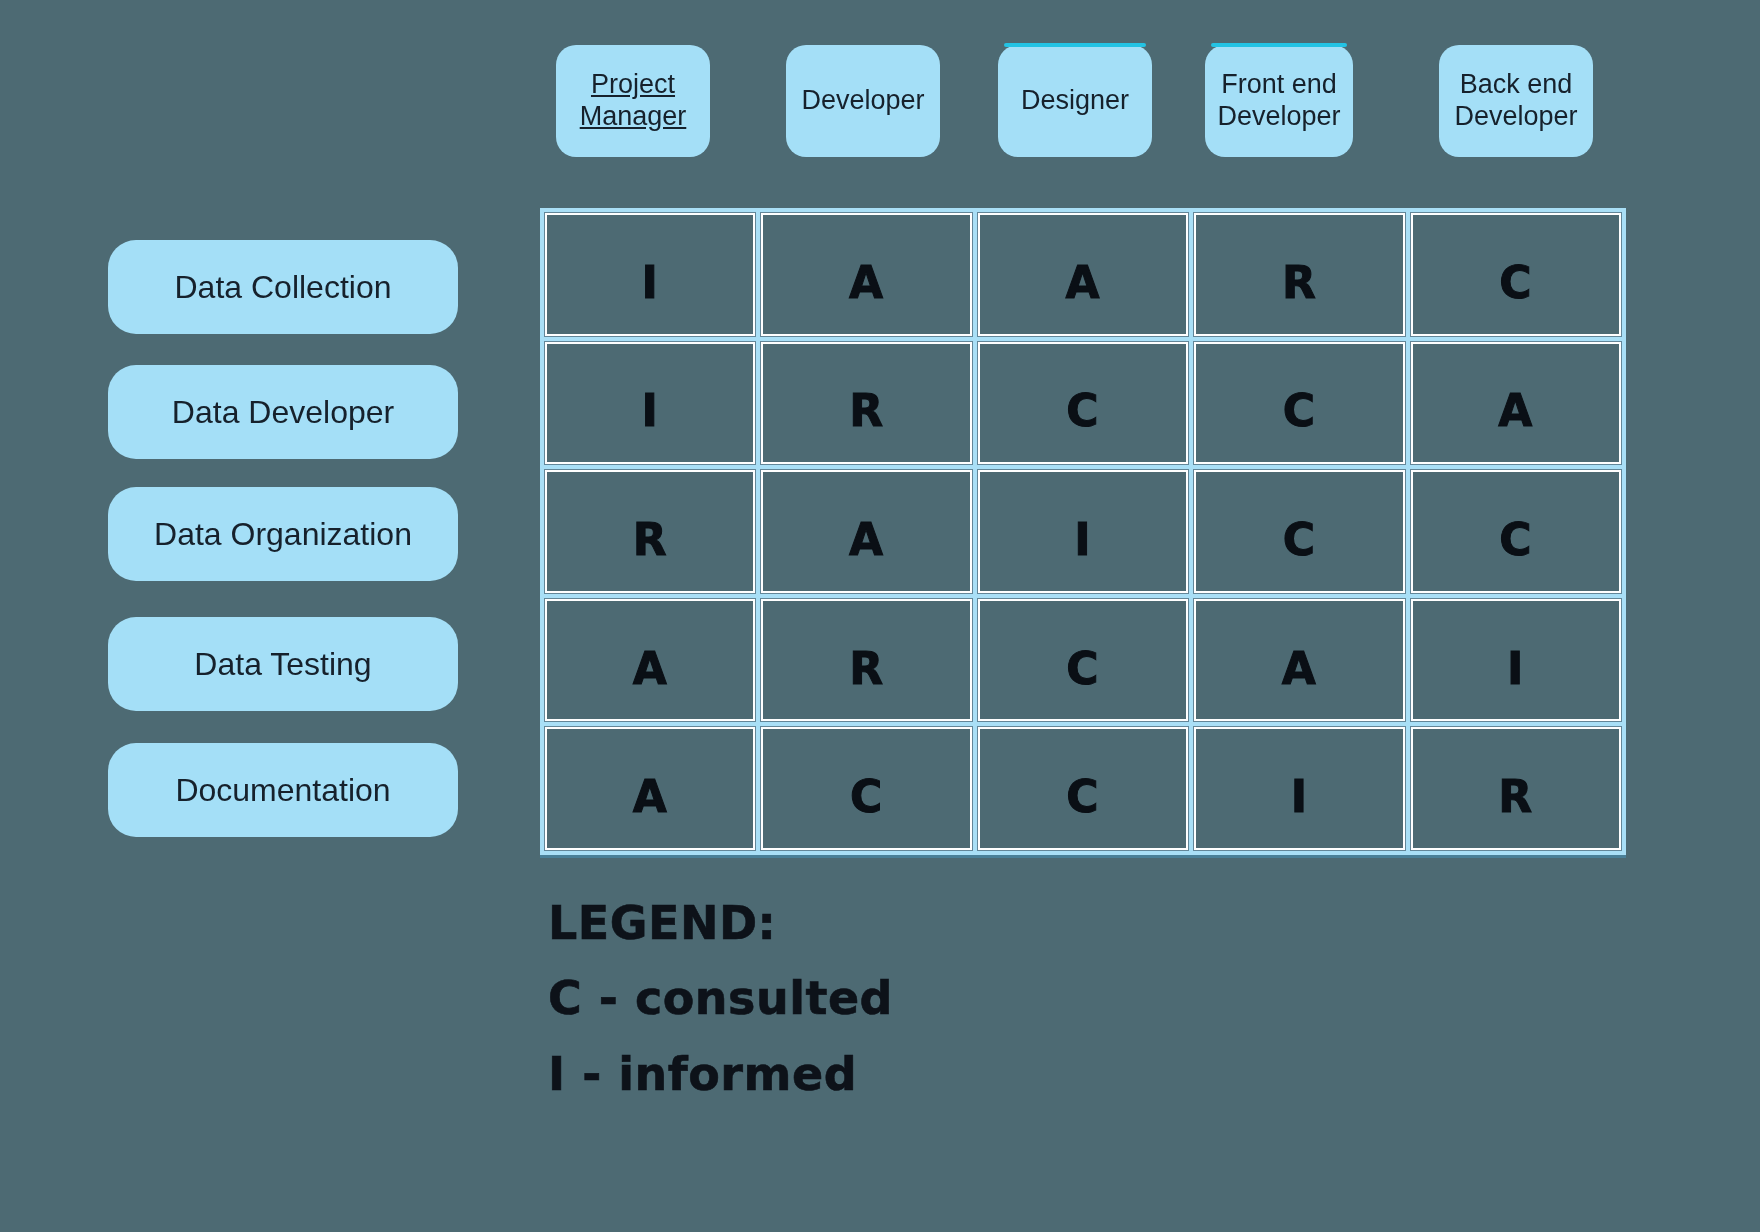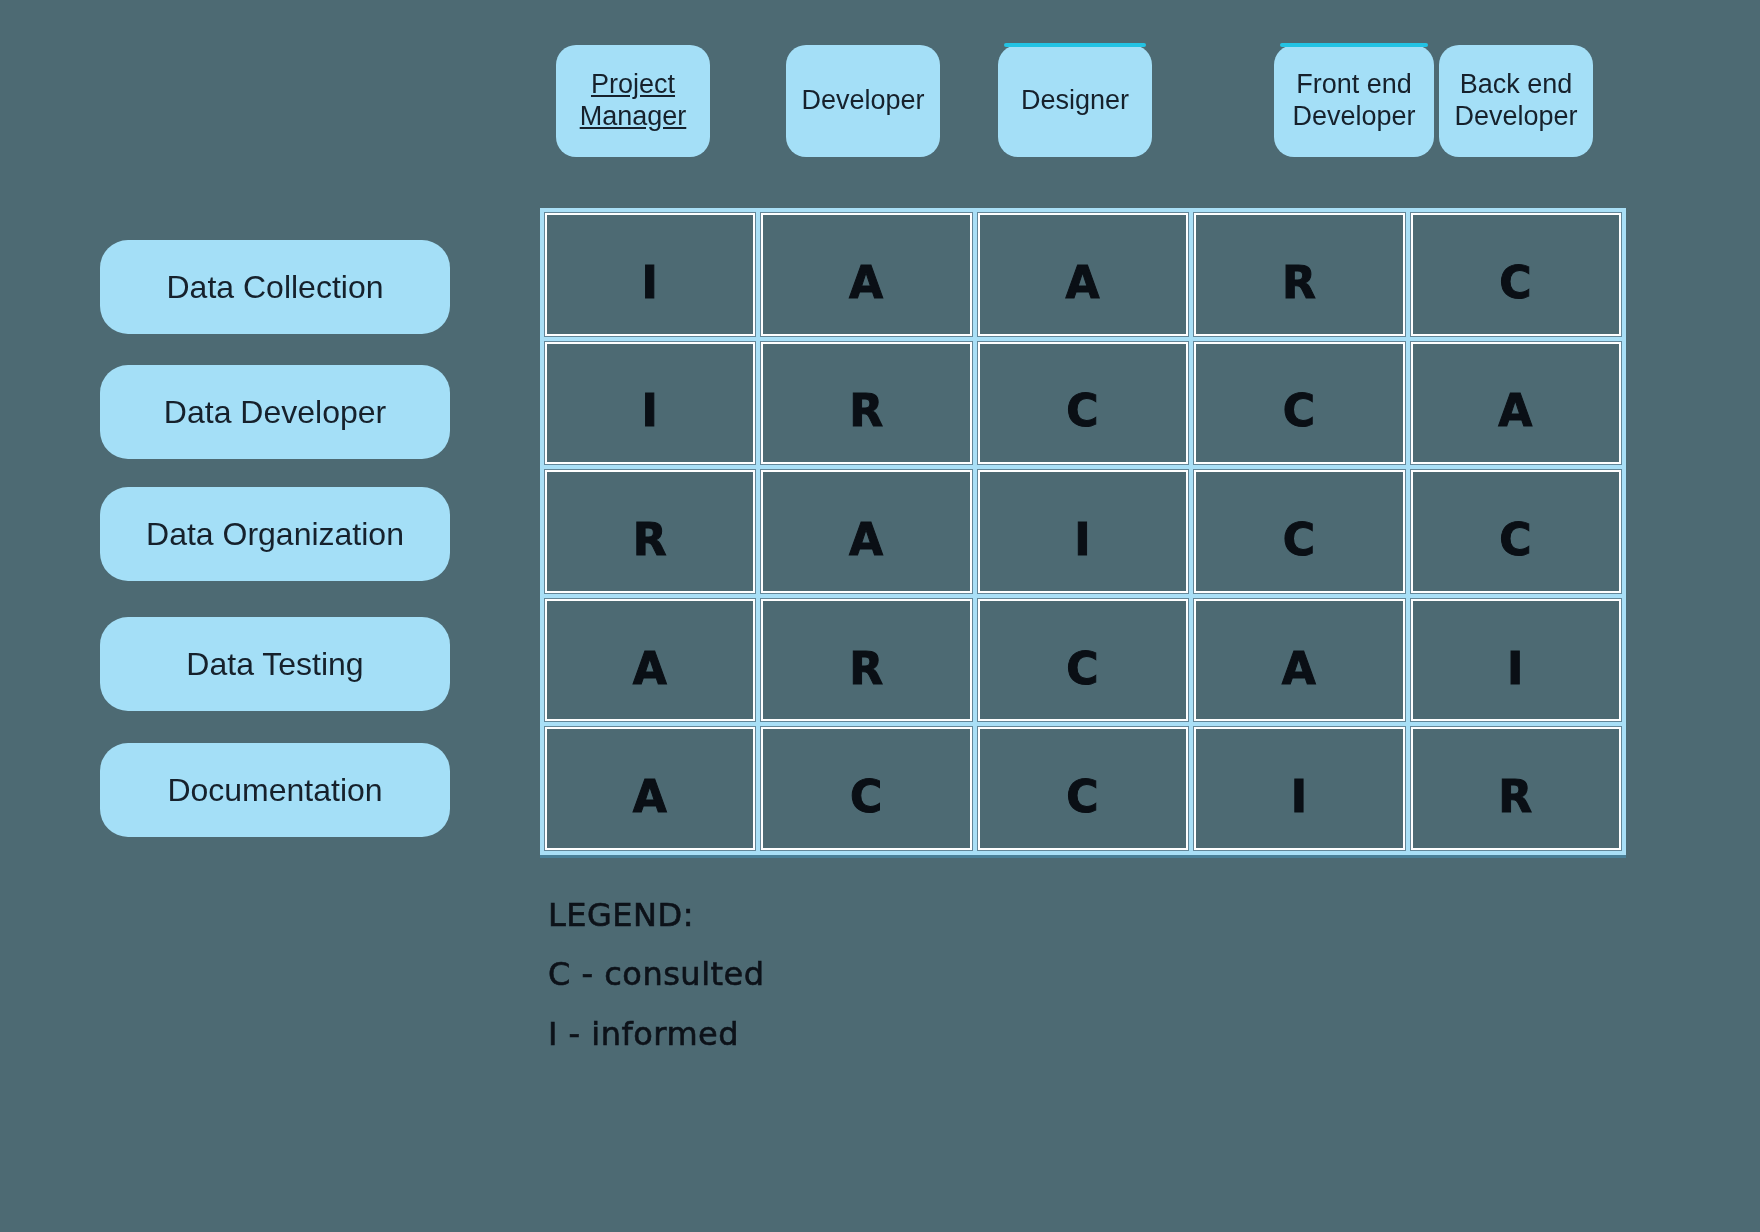--- a/index.html
+++ b/index.html
@@ -15,61 +15,61 @@
   }
   .col-pill{
     width:154px;height:112px;top:45px;border-radius:20px;
     font-size:27px;line-height:1.18;padding:6px 10px;
   }
   .col-pill.accent::before{
     content:"";position:absolute;top:-2px;left:6px;right:6px;height:4px;
     background:#23C3E4;border-radius:3px;
   }
   .row-pill{
-    left:100px;width:350px;height:94px;border-radius:28px;
+    left:108px;width:350px;height:94px;border-radius:28px;
     font-size:32px;padding:4px 3px;
   }
   
   .grid{
     position:absolute;left:540px;top:208px;width:1086px;height:647px;
     background:#A9DFF6;box-sizing:border-box;padding:5px;
     display:grid;grid-template-columns:repeat(5,1fr);grid-template-rows:repeat(5,1fr);
     gap:6px;box-shadow:0 3px 0 rgba(74,143,176,0.6);
   }
   .cell{
     background:#4D6A73;border:2px solid #FFFFFF;outline:1px solid rgba(13,27,38,0.45);
     display:flex;align-items:center;justify-content:center;box-sizing:border-box;
     padding-top:16px;
     font-family:"DejaVu Sans",sans-serif;font-weight:bold;font-size:44px;
     color:#0A0F15;-webkit-text-stroke:1px #0A0F15;letter-spacing:1px;
   }
   
   .legend{
     position:absolute;left:548px;top:896px;
-    font-family:"DejaVu Sans",sans-serif;font-weight:normal;color:#0D1219;
-    font-size:32px;-webkit-text-stroke:0.6px #0D1219;
+    font-family:"DejaVu Sans",sans-serif;font-weight:bold;color:#0D1219;
+    font-size:46px;-webkit-text-stroke:0.6px #0D1219;
   }
   .legend-title{margin-bottom:21px;letter-spacing:0.5px;}
   .legend-item{margin-bottom:22px;letter-spacing:0.5px;}
 </style>
 </head>
 <body>
 
 <div class="canvas">
 
   <div class="pill col-pill" style="left:556px;text-decoration:underline;">
       <span>Project Manager</span>
     </div>
   <div class="pill col-pill" style="left:786px;">
       <span>Developer</span>
     </div>
   <div class="pill col-pill accent" style="left:998px;">
       <span>Designer</span>
     </div>
-  <div class="pill col-pill accent" style="left:1274px;width:160px;">
+  <div class="pill col-pill accent" style="left:1205px;width:148px;">
       <span>Front end Developer</span>
     </div>
   <div class="pill col-pill" style="left:1439px;">
       <span>Back end Developer</span>
     </div>
 
   <div class="pill row-pill" style="top:240px;">
       <span>Data Collection</span>
     </div>
   <div class="pill row-pill" style="top:365px;">

